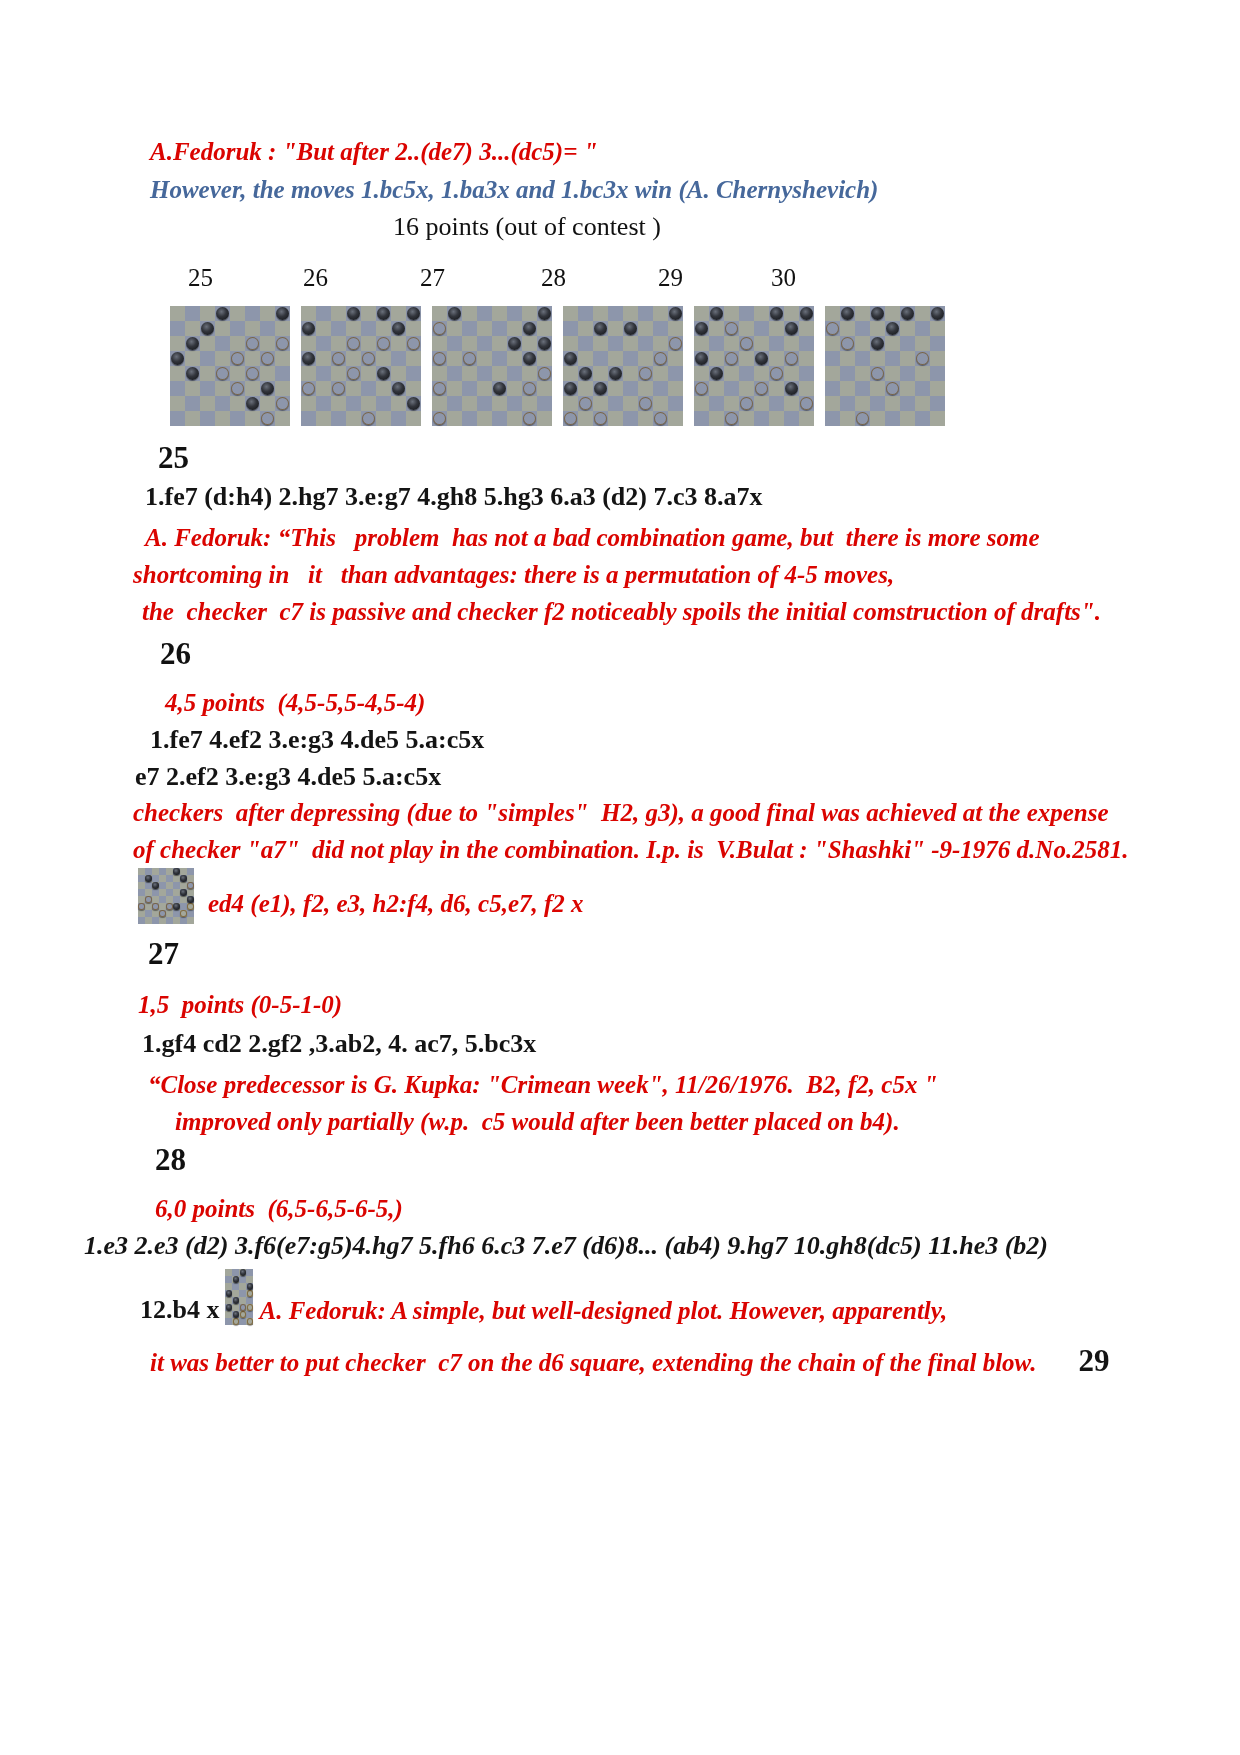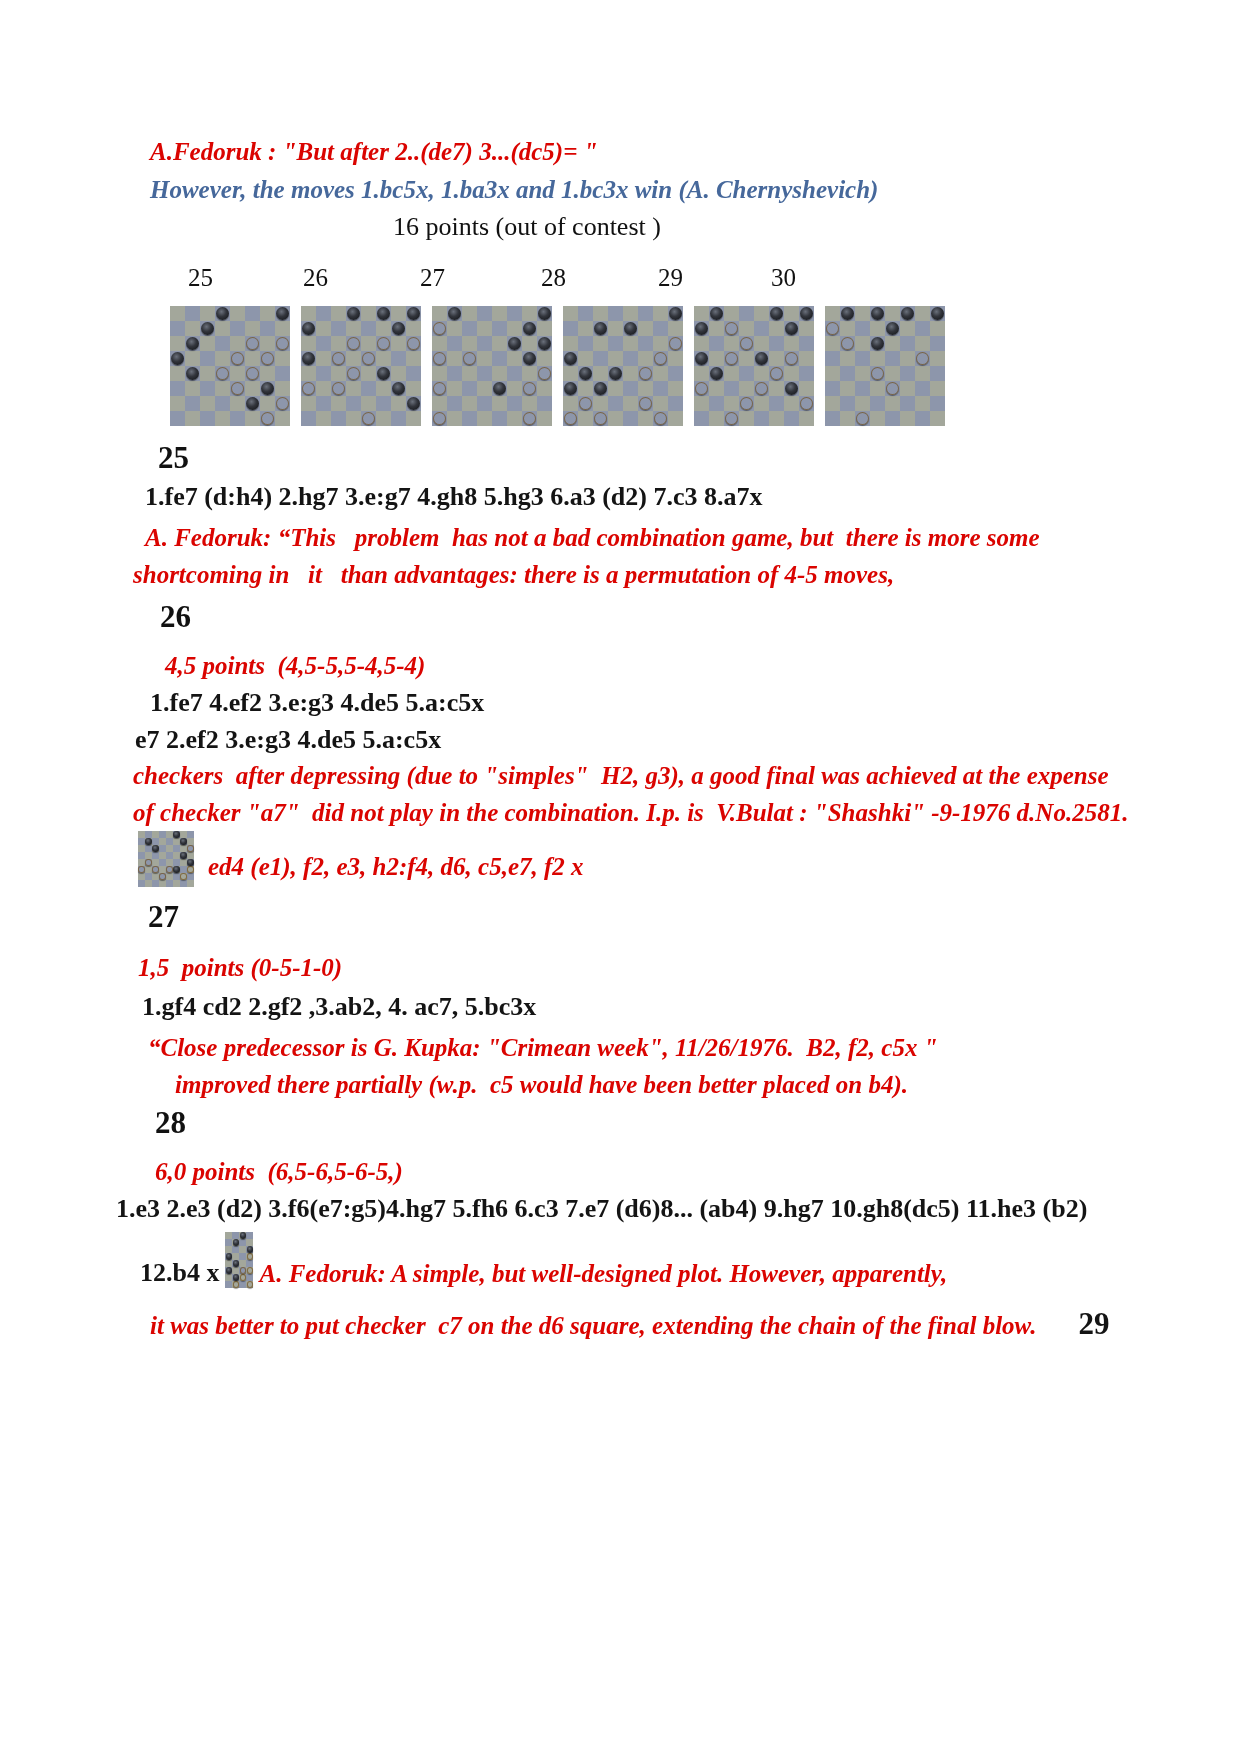--- a/index.html
+++ b/index.html
@@ -61,21 +61,21 @@
 
   .h27{margin-left:148px;margin-top:12px;}
   .p27{margin-left:138px;margin-top:14px;}
   .m27{margin-left:142px;margin-top:4px;}
   .c27-1{margin-left:148px;margin-top:5px;}
   .c27-2{margin-left:170px;}
   .c27-3{margin-left:175px;}
 
   .h28{margin-left:155px;margin-top:2px;}
   .p28{margin-left:155px;margin-top:12px;}
-  .m28{margin-left:116px;margin-top:2px;}
+  .m28{margin-left:84px;margin-top:2px;font-style:italic;}
 
   .b28-row{display:flex;align-items:flex-end;margin-left:140px;margin-top:6px;}
   .b28-move{font-weight:bold;font-size:26px;line-height:30px;margin-right:6px;}
   .b28-cmt{margin-left:6px;margin-bottom:-4px;}
 
   .final-row{display:flex;align-items:baseline;margin-left:150px;margin-top:18px;}
   .final-num{font-weight:bold;font-size:31px;color:#141414;margin-left:42px;font-style:normal;}
 </style>
 </head>
 <body>
@@ -590,20 +590,21 @@
           <div class="piece gold" style="width: 12.9px; height: 12.9px; left: 46.05px; top: 61.05px;"></div>
           <div class="piece gold" style="width: 12.9px; height: 12.9px; left: 61.05px; top: 76.05px;"></div>
           <div class="piece gold" style="width: 12.9px; height: 12.9px; left: 31.05px; top: 106.05px;"></div>
         </div>
     </div>
 
     <div class="h-num h25">25</div>
     <div class="moves black m25">1.fe7 (d:h4) 2.hg7 3.e:g7 4.gh8 5.hg3 6.a3 (d2) 7.c3 8.a7x</div>
     <div class="cmt red c25-1">A. Fedoruk: “This   problem  has not a bad combination game, but  there is more some</div>
     <div class="cmt red c25-2">shortcoming in   it   than advantages: there is a permutation of 4-5 moves,</div>
+    <div class="cmt red c25-3">the  checker  c7 is passive and checker f2 noticeably spoils the initial comstruction of drafts".</div>
 
     <div class="h-num h26">26</div>
     <div class="cmt red p26">4,5 points  (4,5-5,5-4,5-4)</div>
     <div class="moves black m26a">1.fe7 4.ef2 3.e:g3 4.de5 5.a:c5x</div>
     <div class="moves black m26b">e7 2.ef2 3.e:g3 4.de5 5.a:c5x</div>
     <div class="cmt red c26">checkers  after depressing (due to "simples"  H2, g3), a good final was achieved at the expense</div>
     <div class="cmt red c26">of checker "a7"  did not play in the combination. I.p. is  V.Bulat : "Shashki" -9-1976 d.No.2581.</div>
 
     <div class="note-row">
       <div class="board" style="grid-template-columns: repeat(8, 7px); width: 56px; height: 56px;">
@@ -687,21 +688,21 @@
           <div class="piece gold" style="width: 6.02px; height: 6.02px; left: 21.49px; top: 42.49px;"></div>
           <div class="piece gold" style="width: 6.02px; height: 6.02px; left: 42.49px; top: 42.49px;"></div>
         </div>
       <div class="cmt red note-text">ed4 (e1), f2, e3, h2:f4, d6, c5,e7, f2 x</div>
     </div>
 
     <div class="h-num h27">27</div>
     <div class="cmt red p27">1,5  points (0-5-1-0)</div>
     <div class="moves black m27">1.gf4 cd2 2.gf2 ,3.ab2, 4. ac7, 5.bc3x</div>
     <div class="cmt red c27-1">“Close predecessor is G. Kupka: "Crimean week", 11/26/1976.  B2, f2, c5x "</div>
-    <div class="cmt red c27-3">improved there partially (w.p.  c5 would have been better placed on b4).</div>
+    <div class="cmt red c27-3">improved only partially (w.p.  c5 would after been better placed on b4).</div>
 
     <div class="h-num h28">28</div>
     <div class="cmt red p28">6,0 points  (6,5-6,5-6-5,)</div>
     <div class="moves black m28">1.e3 2.e3 (d2) 3.f6(e7:g5)4.hg7 5.fh6 6.c3 7.e7 (d6)8... (ab4) 9.hg7 10.gh8(dc5) 11.he3 (b2)</div>
 
     <div class="b28-row">
       <span class="b28-move black">12.b4 x</span>
       <div class="board" style="grid-template-columns: repeat(4, 7px); width: 28px; height: 56px;">
           <div class="sq-l" style="width: 7px; height: 7px;"></div>
           <div class="sq-d" style="width: 7px; height: 7px;"></div>

